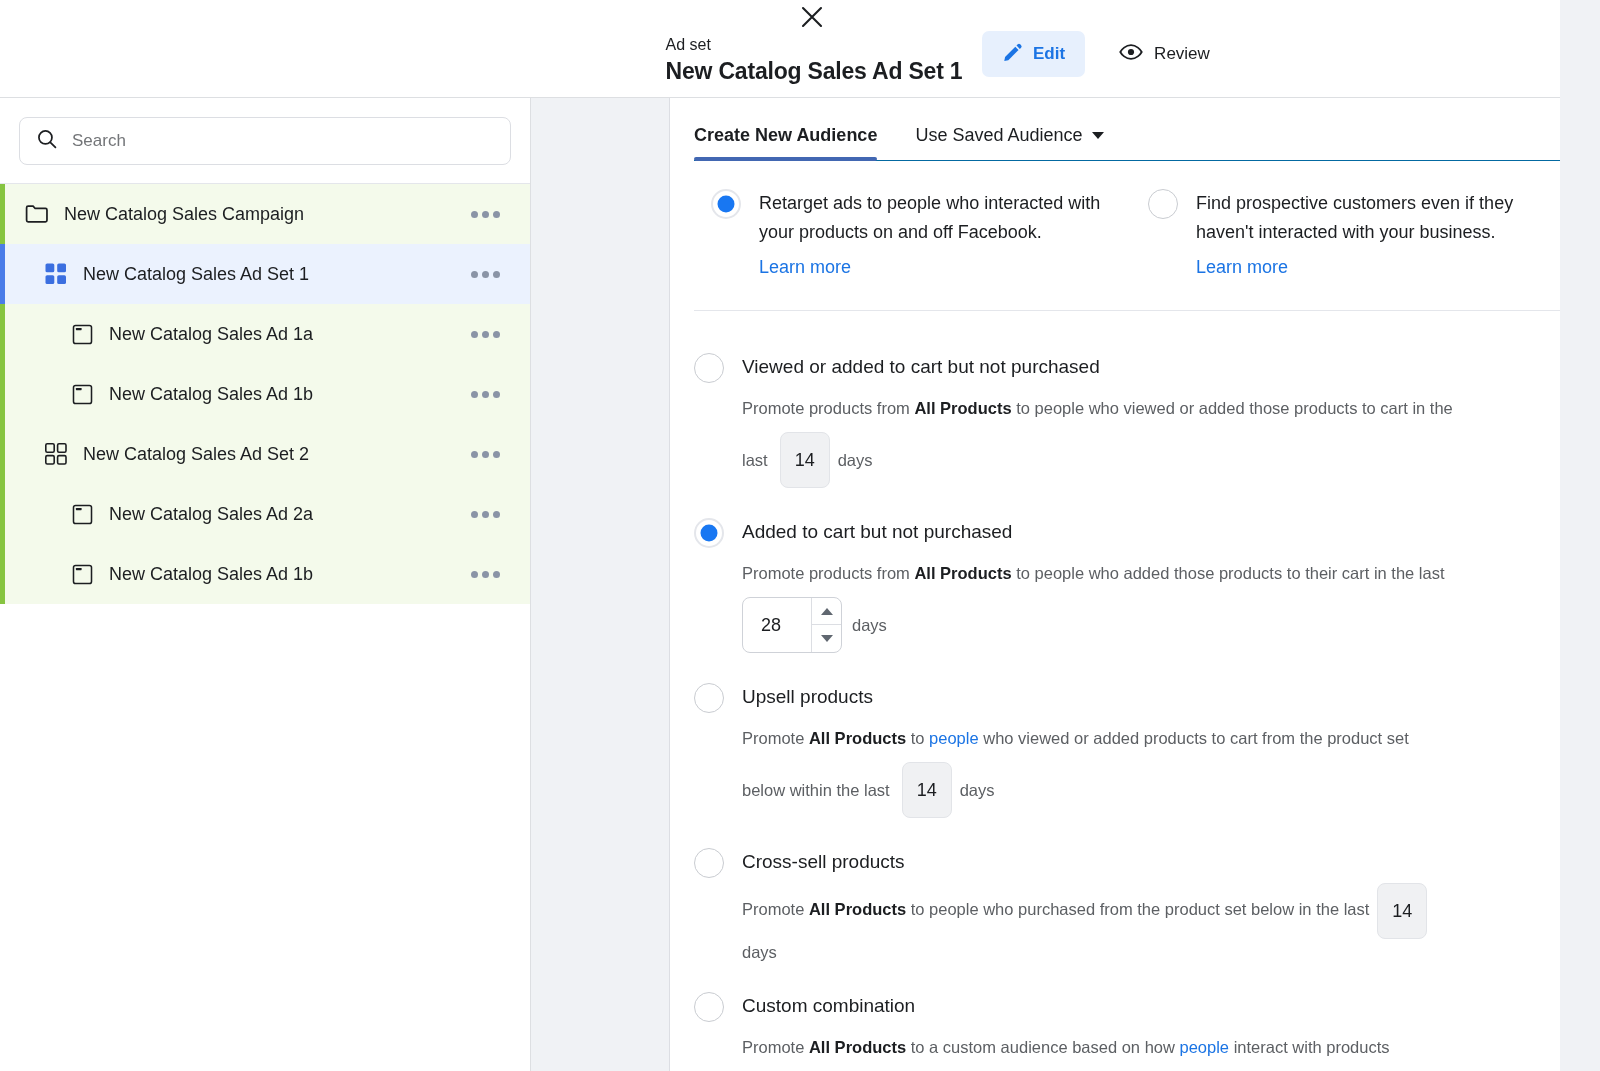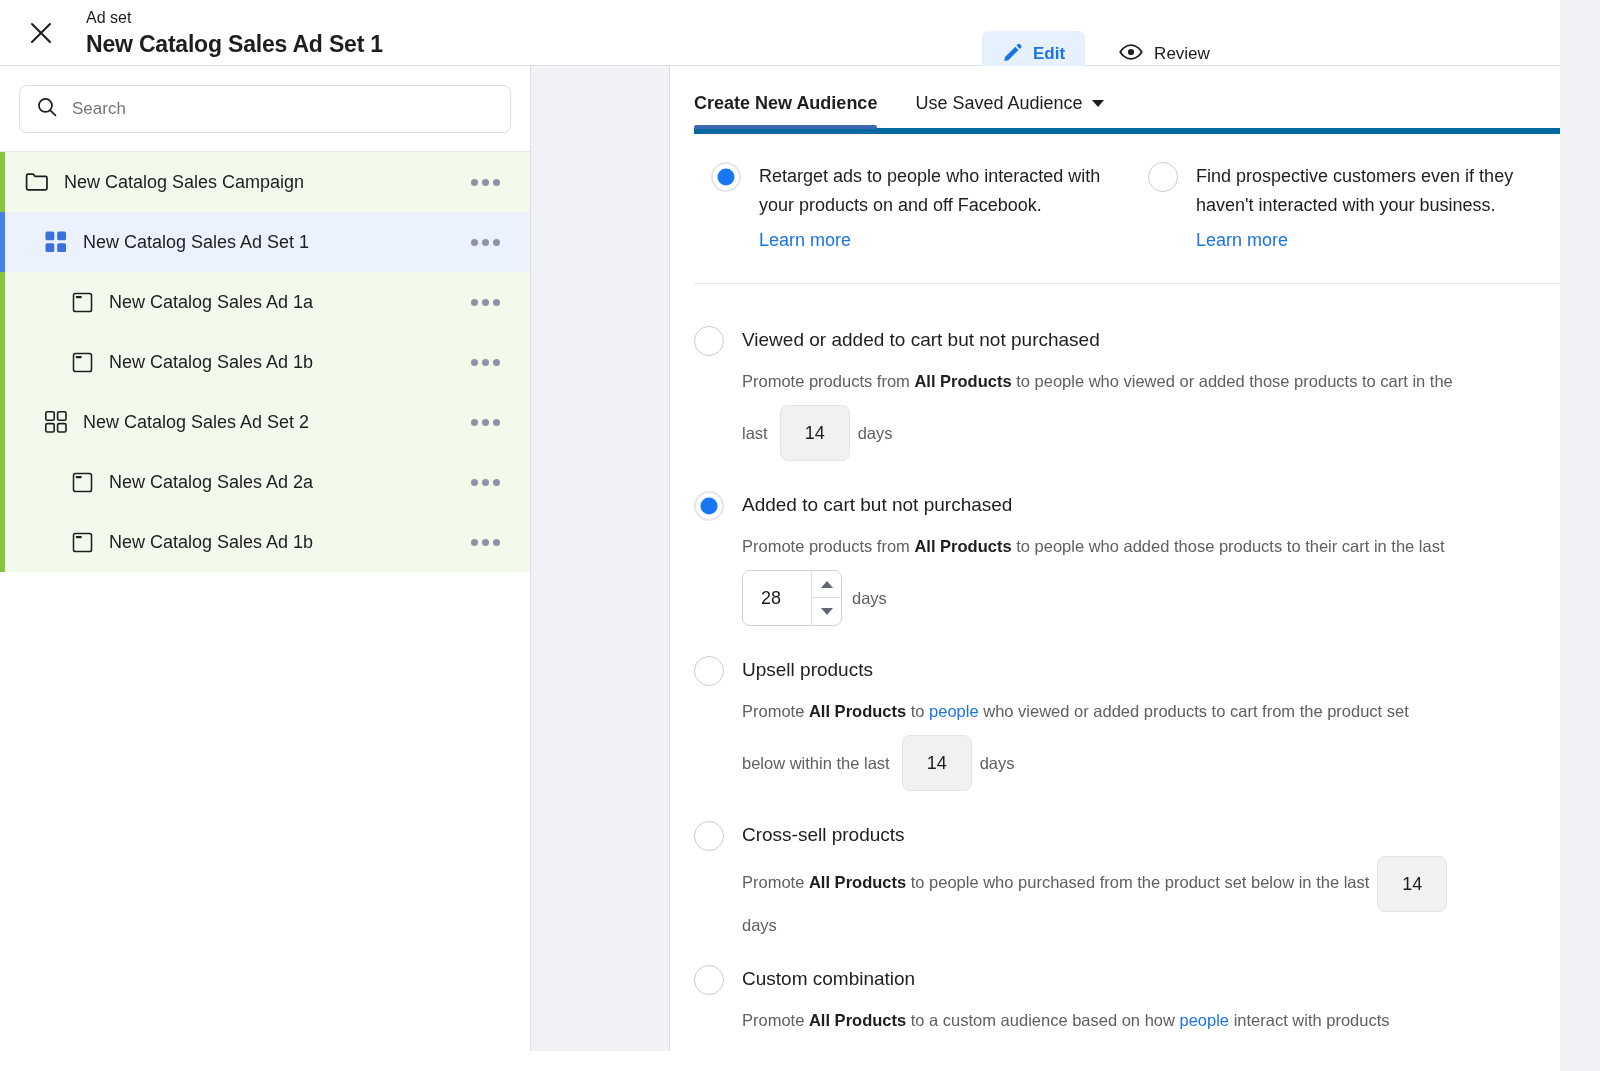--- a/index.html
+++ b/index.html
@@ -8,24 +8,25 @@
     font-family: "Liberation Sans", sans-serif;
     background: #f0f2f5;
     overflow: hidden;
     -webkit-font-smoothing: antialiased;
   }
 
   .app { width: 1600px; height: 1071px; position: relative; background: #ffffff; }
 
   
   .header {
-    height: 66px; background: #fff;
+    height: 98px; background: #fff;
     border-bottom: 1px solid #dddfe2;
     display: flex; align-items: center;
     position: relative;
+    flex-direction: column;
   }
   .close-btn {
     width: 34px; height: 34px; margin-left: 24px;
     display: flex; align-items: center; justify-content: center;
     cursor: pointer; flex: 0 0 auto;
   }
   .close-btn svg { display: block; }
   .title-block { margin-left: 28px; display: flex; flex-direction: column; justify-content: center; }
   .title-kicker { font-size: 16px; color: #1c1e21; line-height: 22px; }
   .title-main { font-size: 23px; font-weight: bold; color: #1c1e21; line-height: 30px; letter-spacing: -0.2px; }
@@ -97,21 +98,21 @@
   
   .gutter { width: 139px; flex: 0 0 139px; background: #f0f2f5; border-right: 1px solid #dcdee3; }
 
   
   .main {
     flex: 1 1 auto; background: #fff; position: relative;
     border-right: 1px solid #dcdee3; overflow: hidden;
   }
   .main-inner { padding: 0 30px 0 24px; }
 
-  .tabs { display: flex; align-items: flex-end; gap: 38px; padding: 27px 0 0 0; margin-left: 0; border-bottom: 6px solid #0369a1; }
+  .tabs { display: flex; align-items: flex-end; gap: 38px; padding: 27px 0 0 0; margin-left: 0; border-bottom: 1px solid #0369a1; }
   .tab { padding-bottom: 14px; font-size: 18px; cursor: pointer; position: relative; }
   .tab.active { font-weight: bold; color: #1c1e21; }
   .tab.active::after {
     content: ""; position: absolute; left: 0; right: 0; bottom: -1px; height: 4px; background: #4267b2; border-radius: 2px;
   }
   .tab.inactive { color: #1c1e21; display: flex; align-items: center; gap: 9px; }
   .caret { width: 0; height: 0; border-left: 6px solid transparent; border-right: 6px solid transparent; border-top: 7px solid #1c1e21; }
 
   
   .top-choices { display: flex; padding: 28px 0 0 0; }
@@ -137,21 +138,21 @@
   .radio.off { border: 1.6px solid #c9ccd1; background: #fff; }
   .radio.on { border: 2px solid #e4e6eb; background: #fff; }
   .radio.on::after {
     content: ""; position: absolute; left: 50%; top: 50%; transform: translate(-50%,-50%);
     width: 17px; height: 17px; border-radius: 50%; background: #1877f2;
   }
 
   
   .num-static {
     display: inline-flex; align-items: center; justify-content: center;
-    width: 70px; height: 56px; background: #f0f1f3;
+    width: 50px; height: 56px; background: #f0f1f3;
     border: 1px solid #e2e4e8; border-radius: 8px;
     font-size: 18px; color: #1c1e21; vertical-align: middle;
     margin: 0 8px; cursor: pointer;
   }
   .num-spin {
     display: inline-flex; align-items: stretch;
     width: 100px; height: 56px; background: #fff;
     border: 1px solid #cfd2d8; border-radius: 8px;
     vertical-align: middle; margin-right: 10px; overflow: hidden;
   }

